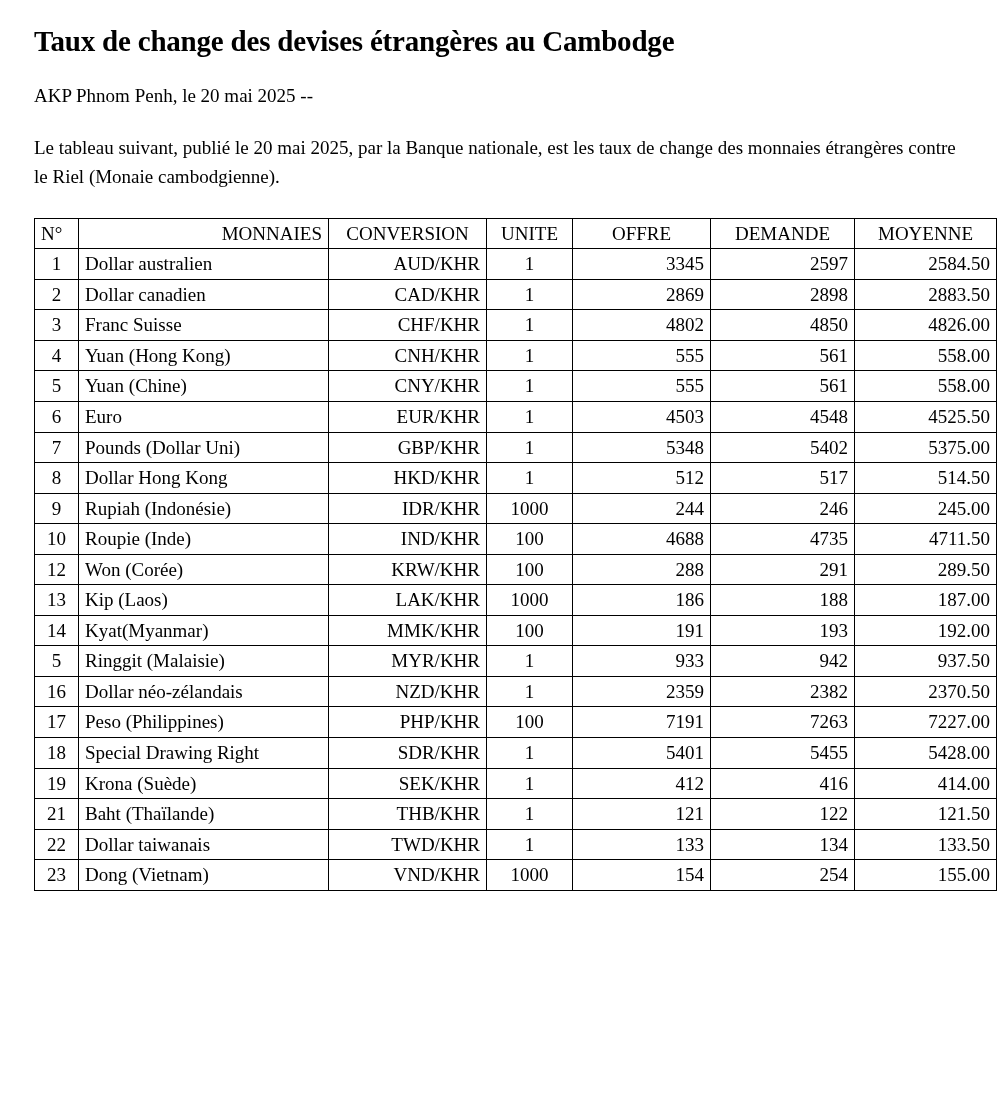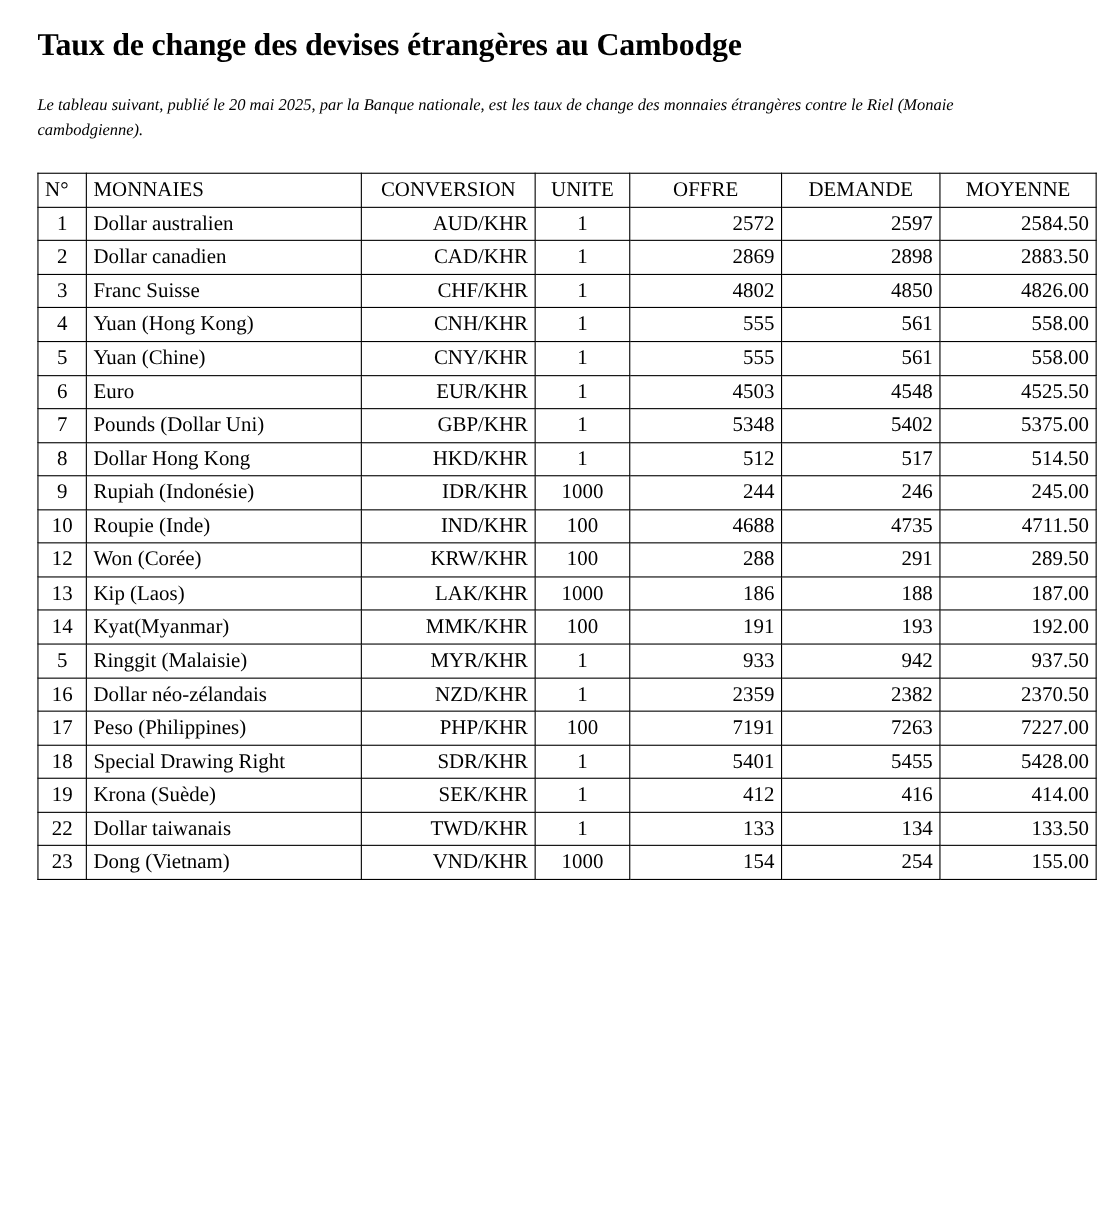--- a/index.html
+++ b/index.html
@@ -24,25 +24,24 @@
     font-weight: bold;
     letter-spacing: -0.2px;
     margin: 6px 0 26px 0;
     line-height: 1.2;
   }
   .dateline {
     font-size: 19px;
     margin: 0 0 26px 0;
   }
   .intro {
-    font-size: 15px;
+    font-size: 19px;
     line-height: 1.55;
     margin: 0 0 26px 0;
     max-width: 930px;
-    font-style: italic;
   }
   .official-rate {
     font-size: 19px;
     margin: 0 0 34px 0;
   }
   .official-rate .rate-value {
     margin-left: 16px;
   }
   table.rates {
     border-collapse: collapse;
@@ -62,21 +61,21 @@
   
   col.c-no       { width: 44px; }
   col.c-name     { width: 250px; }
   col.c-conv     { width: 158px; }
   col.c-unit     { width: 86px; }
   col.c-offre    { width: 138px; }
   col.c-demande  { width: 144px; }
   col.c-moyenne  { width: 142px; }
 
   th.h-no      { text-align: left; padding-left: 6px; }
-  th.h-name    { text-align: left; }
+  th.h-name    { text-align: right; }
   th.h-conv    { text-align: center; }
   th.h-unit    { text-align: center; }
   th.h-offre,
   th.h-demande,
   th.h-moyenne { padding-right: 7px; }
 
   td.t-no      { text-align: center; }
   td.t-name    { text-align: left; }
   td.t-conv    { text-align: right; }
   td.t-unit    { text-align: center; }
@@ -84,20 +83,21 @@
   td.t-demande,
   td.t-moyenne { text-align: right; padding-right: 7px; }
 </style>
 </head>
 <body>
 
 <div class="page">
 
   <h1 class="doc-title">Taux de change des devises étrangères au Cambodge</h1>
 
+  <p class="dateline">AKP Phnom Penh, le 20 mai 2025 --</p>
 
   <p class="intro">Le tableau suivant, publié le 20 mai 2025, par la Banque nationale, est les taux de change des monnaies étrangères contre le Riel (Monaie cambodgienne).</p>
 
 
   <table class="rates">
     <colgroup>
       <col class="c-no">
         <col class="c-name">
         <col class="c-conv">
         <col class="c-unit">
@@ -115,21 +115,21 @@
         <th class="h-demande">DEMANDE</th>
         <th class="h-moyenne">MOYENNE</th>
       </tr>
     </thead>
     <tbody id="rates-body">
         <tr>
           <td class="t-no">1</td>
           <td class="t-name">Dollar australien</td>
           <td class="t-conv">AUD/KHR</td>
           <td class="t-unit">1</td>
-          <td class="t-offre">2572</td>
+          <td class="t-offre">3345</td>
           <td class="t-demande">2597</td>
           <td class="t-moyenne">2584.50</td>
         </tr>
         <tr>
           <td class="t-no">2</td>
           <td class="t-name">Dollar canadien</td>
           <td class="t-conv">CAD/KHR</td>
           <td class="t-unit">1</td>
           <td class="t-offre">2869</td>
           <td class="t-demande">2898</td>
@@ -273,20 +273,29 @@
         <tr>
           <td class="t-no">19</td>
           <td class="t-name">Krona (Suède)</td>
           <td class="t-conv">SEK/KHR</td>
           <td class="t-unit">1</td>
           <td class="t-offre">412</td>
           <td class="t-demande">416</td>
           <td class="t-moyenne">414.00</td>
         </tr>
         <tr>
+          <td class="t-no">21</td>
+          <td class="t-name">Baht (Thaïlande)</td>
+          <td class="t-conv">THB/KHR</td>
+          <td class="t-unit">1</td>
+          <td class="t-offre">121</td>
+          <td class="t-demande">122</td>
+          <td class="t-moyenne">121.50</td>
+        </tr>
+        <tr>
           <td class="t-no">22</td>
           <td class="t-name">Dollar taiwanais</td>
           <td class="t-conv">TWD/KHR</td>
           <td class="t-unit">1</td>
           <td class="t-offre">133</td>
           <td class="t-demande">134</td>
           <td class="t-moyenne">133.50</td>
         </tr>
         <tr>
           <td class="t-no">23</td>

